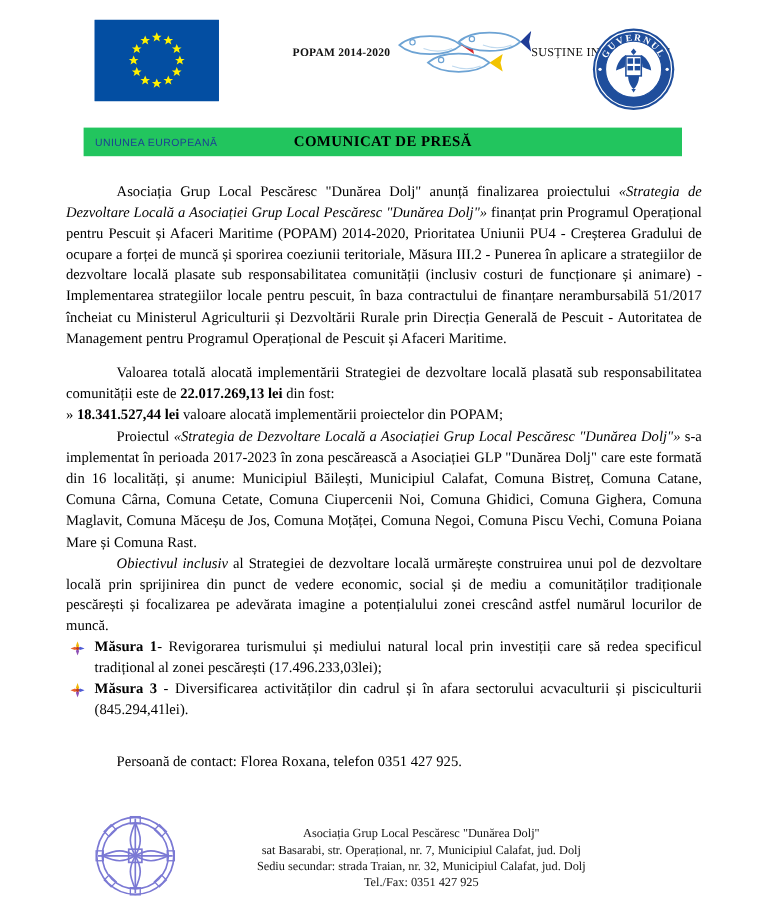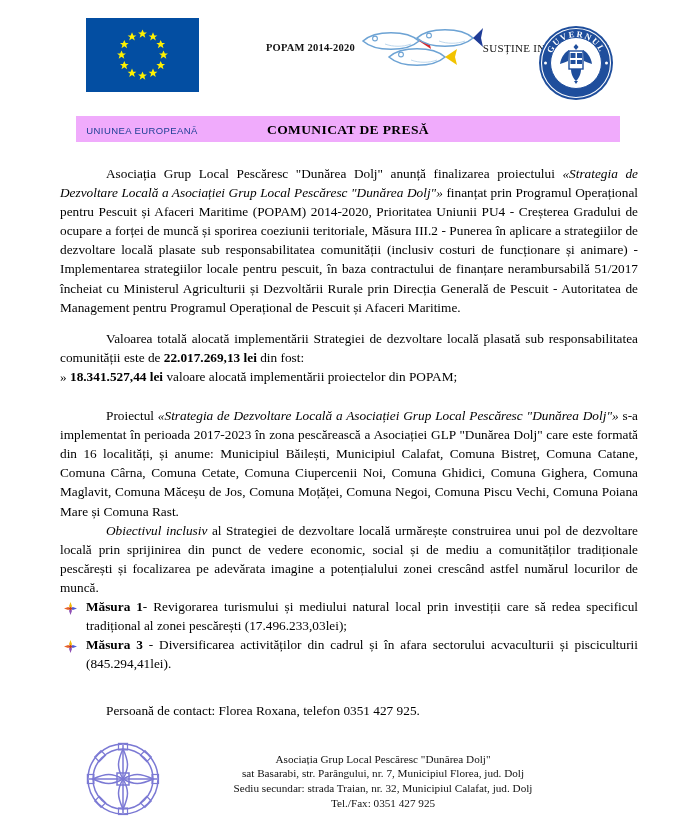--- a/index.html
+++ b/index.html
@@ -89,21 +89,21 @@
   .gov-block {
     width: 120px;
     display: flex;
     justify-content: center;
     padding-top: 6px;
   }
 
   
   .banner {
     margin: 4px 76px 0 76px;
-    background: #f0abfc;
+    background: #22c55e;
     text-align: center;
     padding: 4px 0 4px 0;
   }
   .banner-text {
     font-family: "Liberation Serif", serif;
     font-weight: bold;
     font-size: 13.5px;
     letter-spacing: 0.4px;
     color: #000000;
   }
@@ -116,21 +116,21 @@
     margin: 0 0 0 0;
     text-align: justify;
     text-justify: inter-word;
     font-size: 13.3px;
     line-height: 19.1px;
     text-indent: 46px;
     font-family: "Liberation Serif", "DejaVu Serif", serif;
   }
   p.par.noindent { text-indent: 0; }
   p.gap { margin-top: 12px; }
-  p.gap-sm { margin-top: 20px; }
+  p.gap-sm { margin-top: 1px; }
   .it { font-style: italic; }
   .bd { font-weight: bold; }
 
   
   .measures {
     margin: 0;
     padding: 0;
     list-style: none;
   }
   .measures li {
@@ -375,19 +375,19 @@
           <path d="M9 39 C22 45, 28 45, 39 39 C28 33, 22 33, 9 39 Z"></path>
           <path d="M69 39 C56 45, 50 45, 39 39 C50 33, 56 33, 69 39 Z"></path>
           <rect x="33" y="33" width="12" height="12"></rect>
           <line x1="39" y1="5" x2="39" y2="73"></line>
           <line x1="5" y1="39" x2="73" y2="39"></line>
         </g>
       </svg>
     </div>
     <div class="footer-text">
       <div>Asociația Grup Local Pescăresc "Dunărea Dolj"</div>
-      <div>sat Basarabi, str. Parângului, nr. 7, Municipiul Florea, jud. Dolj</div>
+      <div>sat Basarabi, str. Operațional, nr. 7, Municipiul Calafat, jud. Dolj</div>
       <div>Sediu secundar: strada Traian, nr. 32, Municipiul Calafat, jud. Dolj</div>
       <div>Tel./Fax: 0351 427 925</div>
     </div>
   </div>
 
 </div>
 
 </body></html>

